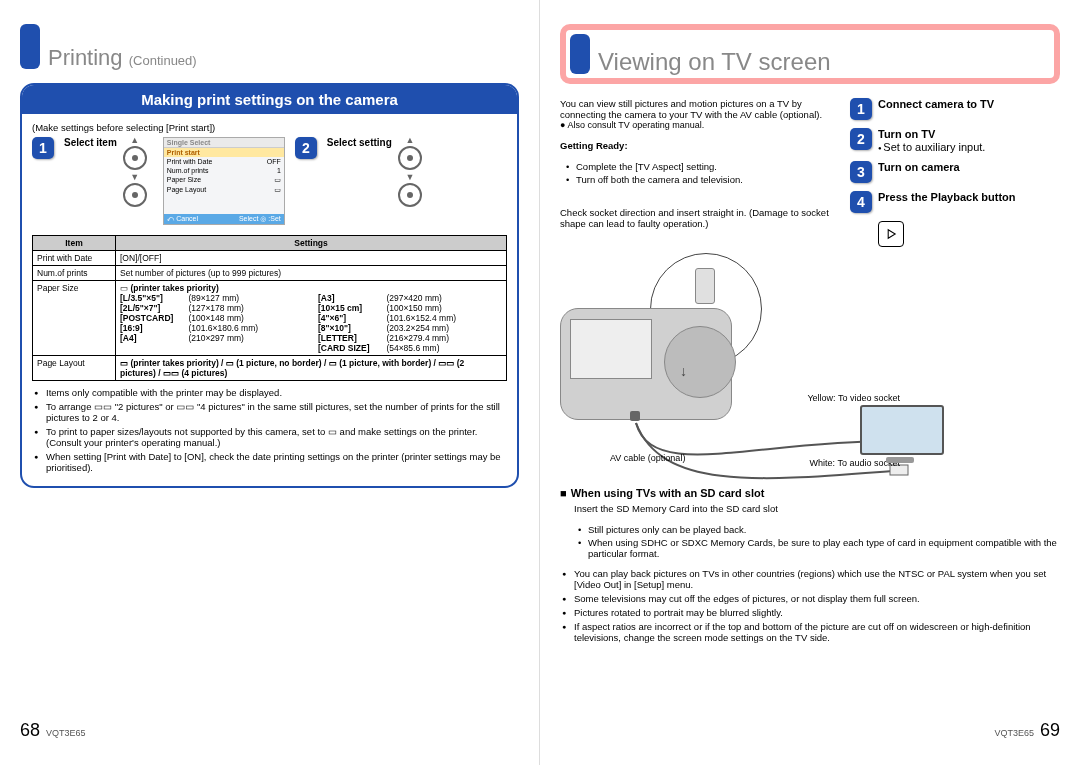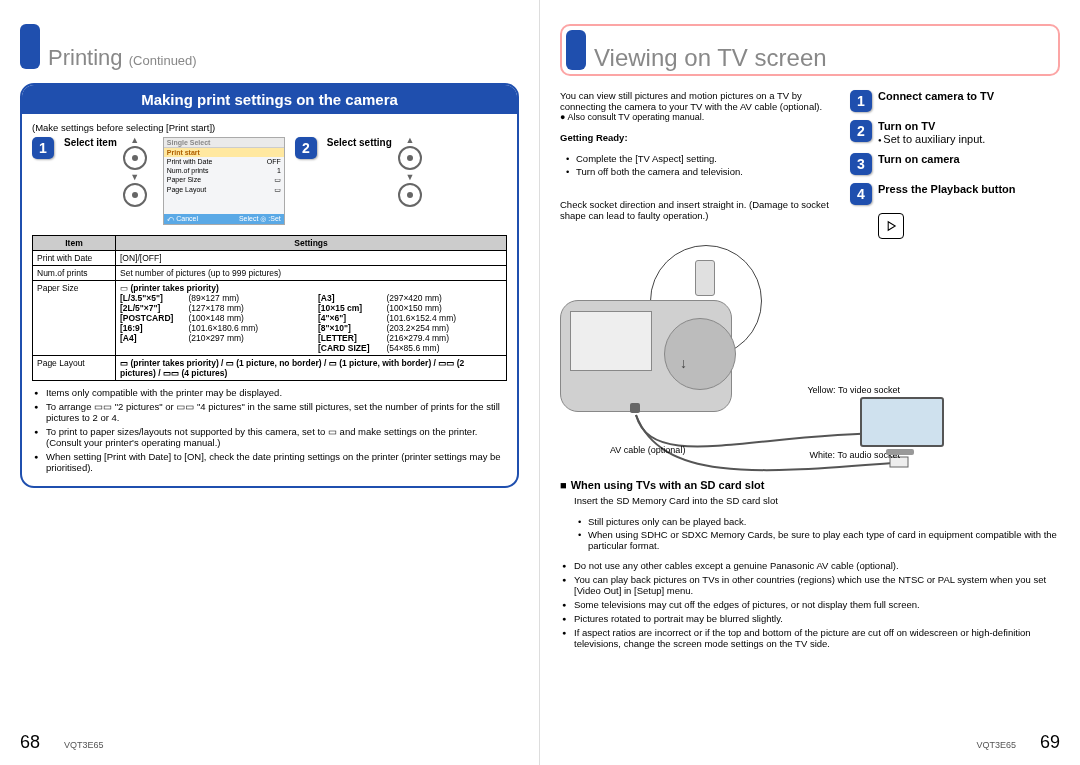--- a/index.html
+++ b/index.html
@@ -36,21 +36,21 @@
   table.settings th{background:#ccc;font-weight:700;text-align:center}
   table.settings td.item{width:74px}
   .paper-grid{display:flex;gap:14px}
   .paper-grid .col{flex:1}
   .psz{white-space:nowrap}
   .psz b{display:inline-block;min-width:66px}
   ul.bullets{margin:6px 0 0 0;padding-left:14px;font-size:9.5px}
   ul.bullets li{margin-bottom:3px;list-style:none;position:relative}
   ul.bullets li::before{content:"●";position:absolute;left:-12px;font-size:7px;top:2px}
   
-  .footer{position:absolute;bottom:12px;font-size:9px;color:#555;display:flex;align-items:baseline;gap:24px}
+  .footer{position:absolute;bottom:24px;font-size:9px;color:#555;display:flex;align-items:baseline;gap:6px}
   .footer.left{left:20px}
   .footer.right{right:20px}
   .footer .pn{font-size:18px;color:#000}
   
   .rcols{display:flex;gap:14px;margin-top:6px}
   .rcols .colL{flex:1;font-size:9.5px}
   .rcols .colR{width:210px}
   .step-list .srow{display:flex;align-items:flex-start;gap:6px;margin-bottom:8px}
   .step-list .slabel{font-size:11px;font-weight:700;line-height:1.2}
   .step-list .ssub{font-size:11px;font-weight:400}
@@ -209,21 +209,21 @@
       </div>
     </div>
 
     <div class="footer left">
       <span class="pn">68</span>
       <span>VQT3E65</span>
     </div>
   </div>
 
   <div class="page">
-    <div class="title-bar" style="border:2px solid #fca5a5;border-radius:10px;padding:4px 8px 4px 4px">
+    <div class="title-bar" style="border:6px solid #fca5a5;border-radius:10px;padding:4px 8px 4px 4px">
       <div class="title-tab" style="height:40px;border-radius:6px"></div>
       <div class="title-big">Viewing on TV screen</div>
     </div>
 
     <div class="rcols">
       <div class="colL">
         <div>You can view still pictures and motion pictures on a TV by connecting the camera to your TV with the AV cable (optional).</div>
         <div style="font-size:9px">● <span>Also consult TV operating manual.</span></div>
         <div style="margin-top:10px;font-weight:700">Getting Ready:</div>
         <ul class="innerlist">
@@ -300,21 +300,20 @@
     </div>
 
     <div class="subhead">When using TVs with an SD card slot</div>
     <div style="font-size:9.5px;padding-left:14px">Insert the SD Memory Card into the SD card slot</div>
     <ul class="innerlist" style="padding-left:28px">
       <li class="dot">Still pictures only can be played back.</li>
       <li class="dot">When using SDHC or SDXC Memory Cards, be sure to play each type of card in equipment compatible with the particular format.</li>
     </ul>
 
     <ul class="bullets2">
-      <li>Do not use any other cables except a genuine Panasonic AV cable (optional).</li>
       <li>You can play back pictures on TVs in other countries (regions) which use the NTSC or PAL system when you set [Video Out] in [Setup] menu.</li>
       <li>Some televisions may cut off the edges of pictures, or not display them full screen.</li>
       <li>Pictures rotated to portrait may be blurred slightly.</li>
       <li>If aspect ratios are incorrect or if the top and bottom of the picture are cut off on widescreen or high-definition televisions, change the screen mode settings on the TV side.</li>
     </ul>
 
     <div class="footer right">
       <span>VQT3E65</span>
       <span class="pn">69</span>
     </div>

